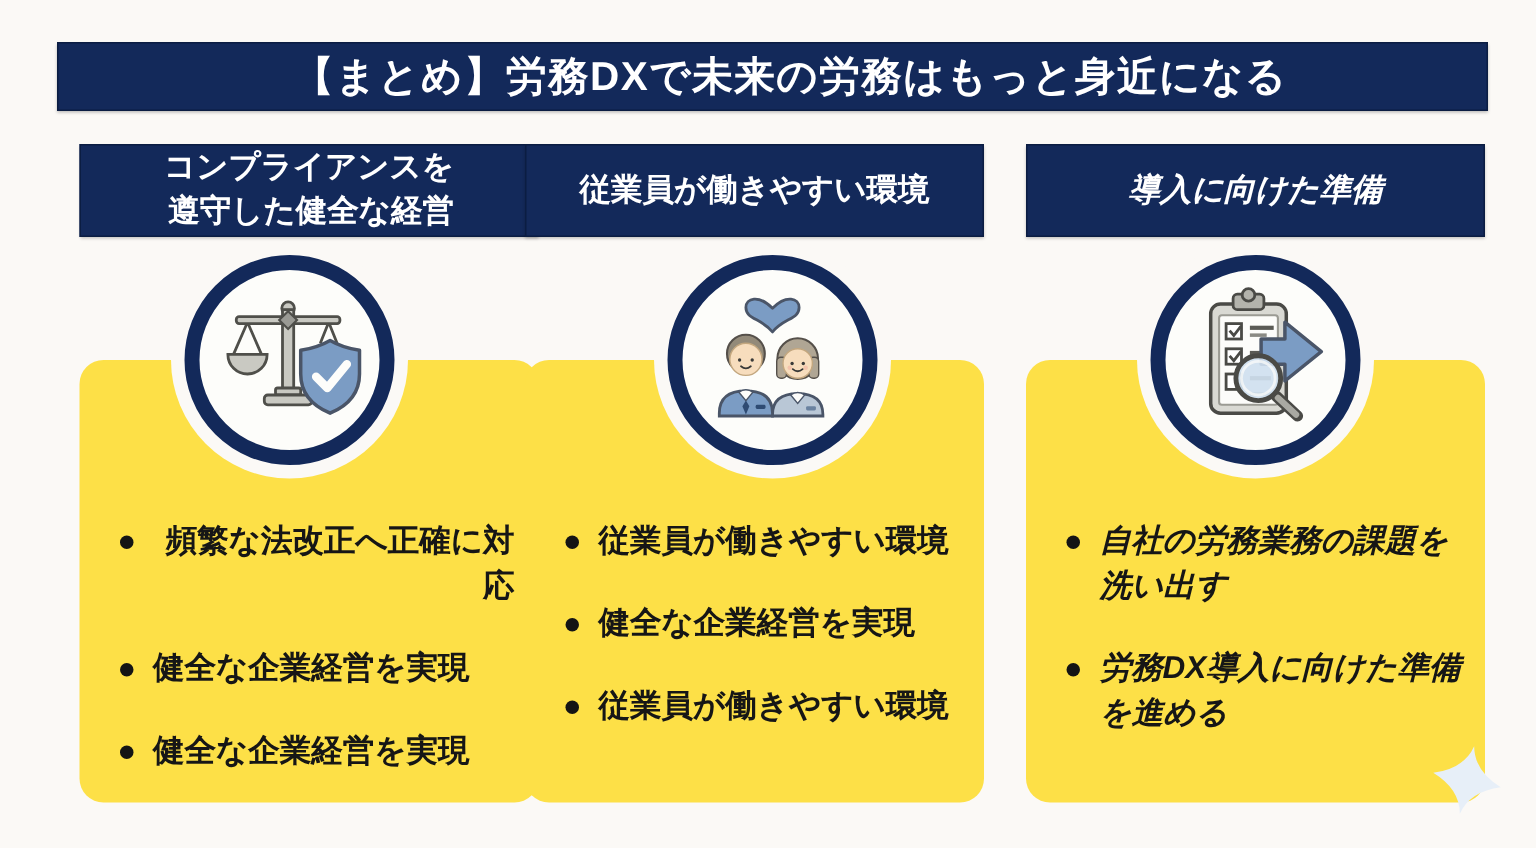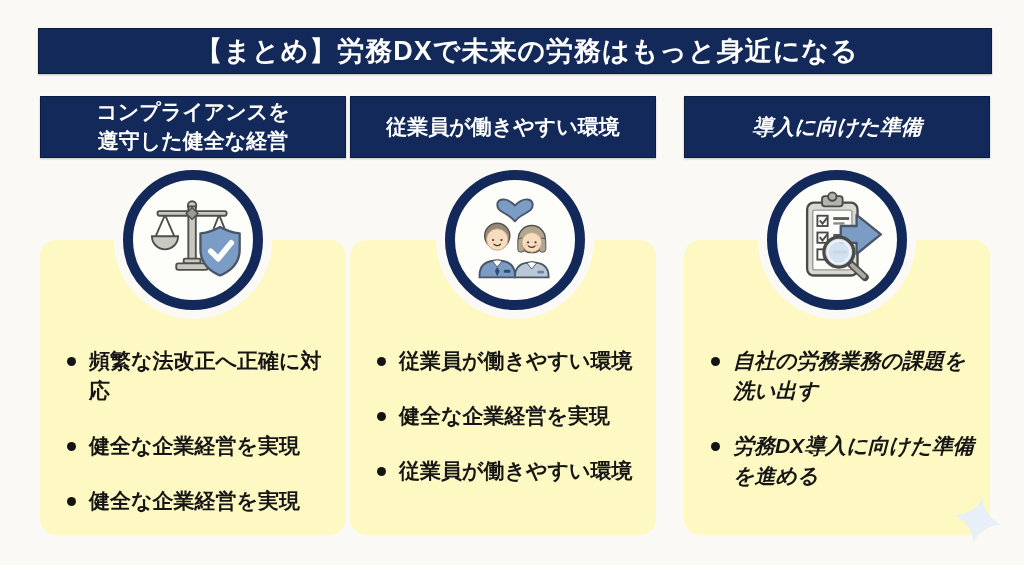--- a/index.html
+++ b/index.html
@@ -22,25 +22,25 @@
   }
 
   
   .col-header{
     position:absolute;top:96px;height:62px;width:306px;
     background:#13295a;border:1px solid #0b1d42;box-sizing:border-box;
     display:flex;align-items:center;justify-content:center;text-align:center;
     color:#ffffff;font-size:21px;font-weight:700;line-height:1.38;
     white-space:pre-line;box-shadow:0 1px 2px rgba(0,0,0,.22);
   }
-  .col1{left:40px;} .col2{left:350px;} .col3{left:684px;font-style:italic;}
+  .col1{left:53px;text-align:right;} .col2{left:350px;} .col3{left:684px;font-style:italic;}
 
   .card{
     position:absolute;top:240px;height:295px;width:306px;
-    background:#fef9c3;border-radius:16px;
+    background:#fde047;border-radius:16px;
   }
   .card ul{
     list-style:none;margin:0;padding:106px 16px 0 24px;
   }
   .card li{
     display:flex;margin-bottom:25px;
     font-size:21px;font-weight:700;line-height:30px;color:#161616;
   }
   .card li .dot{
     width:9px;height:9px;border-radius:50%;background:#141414;

